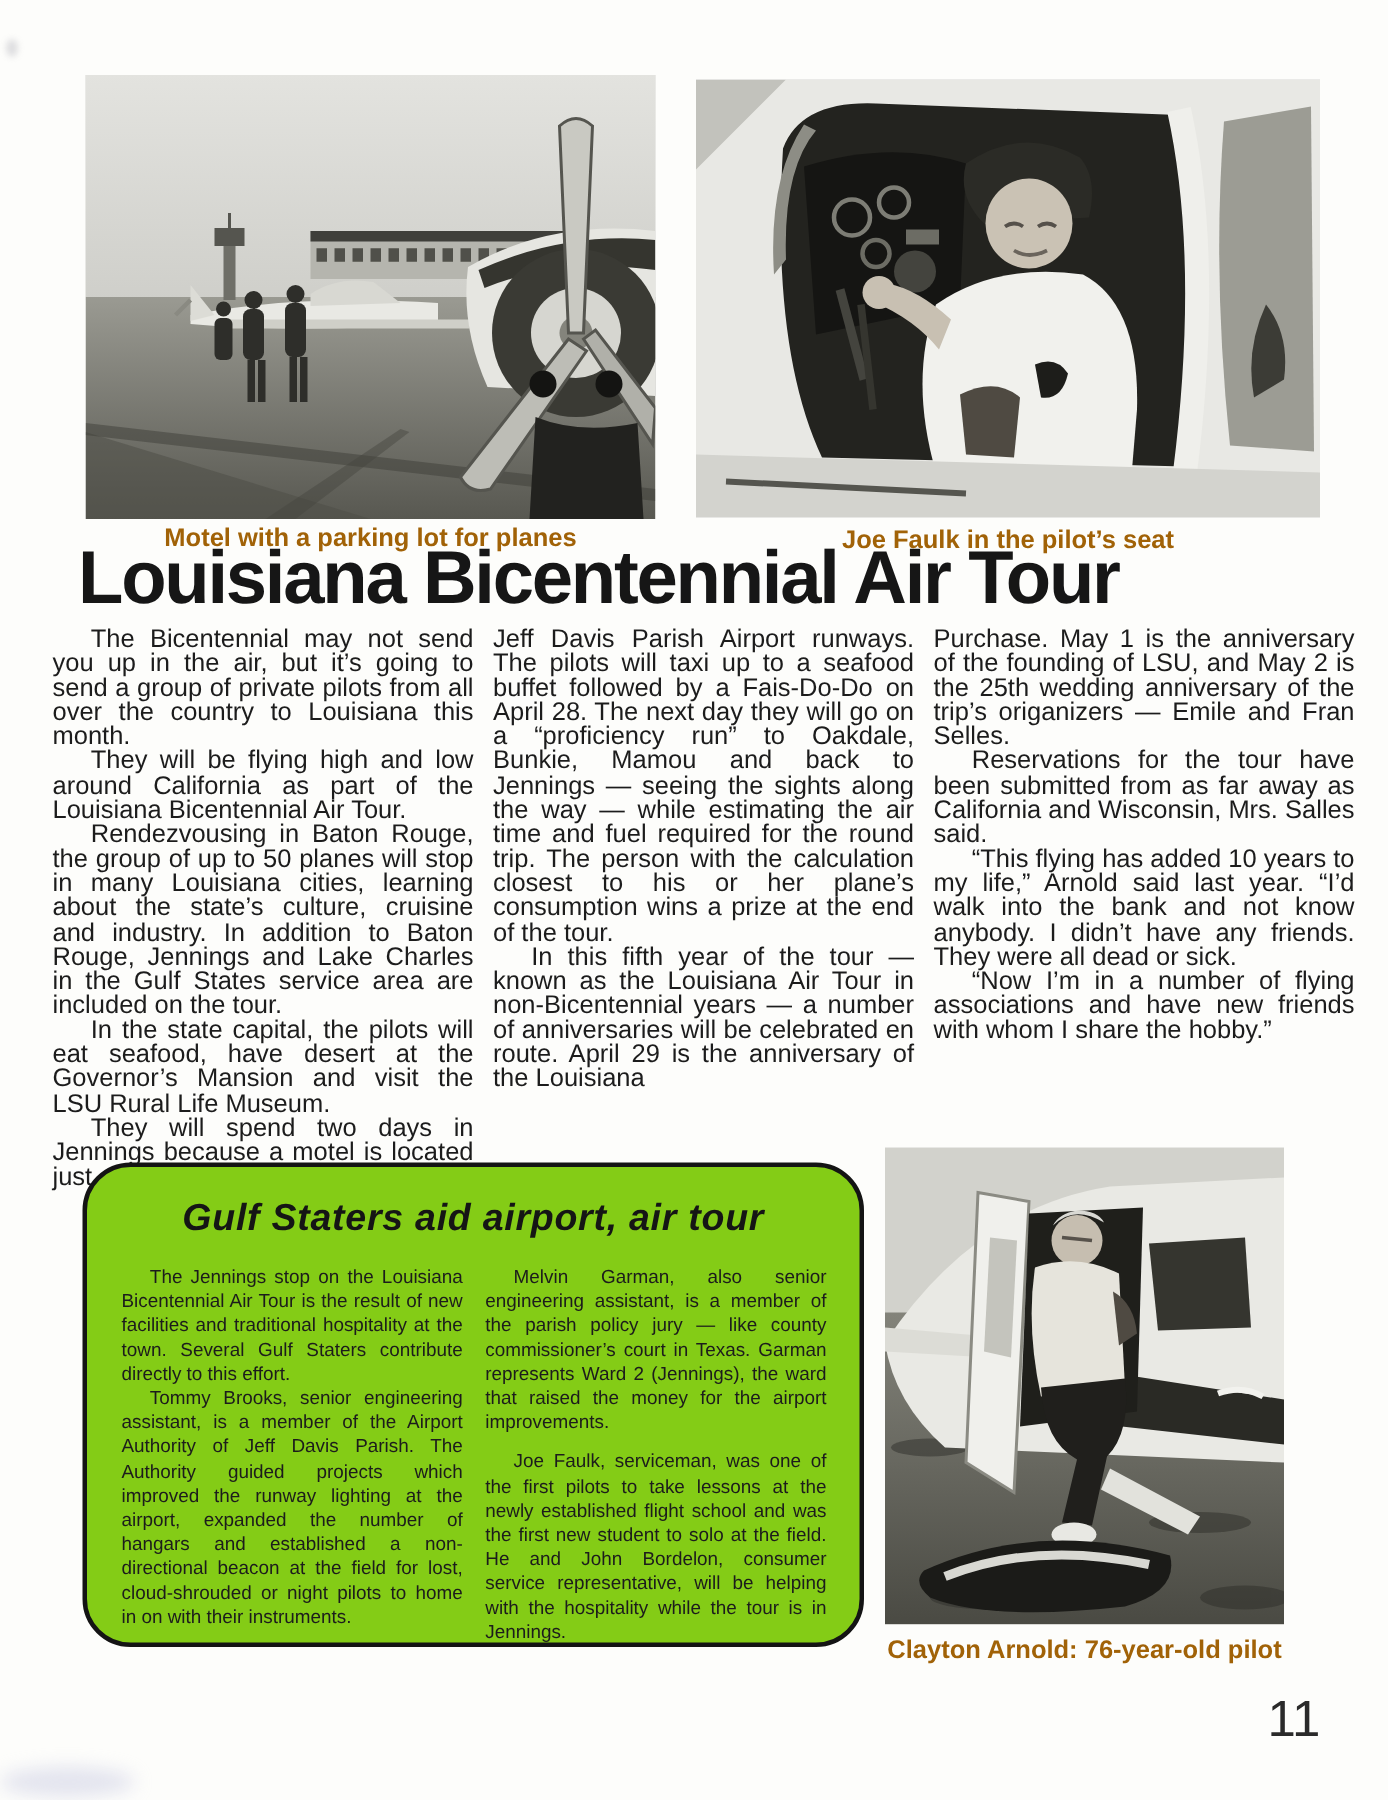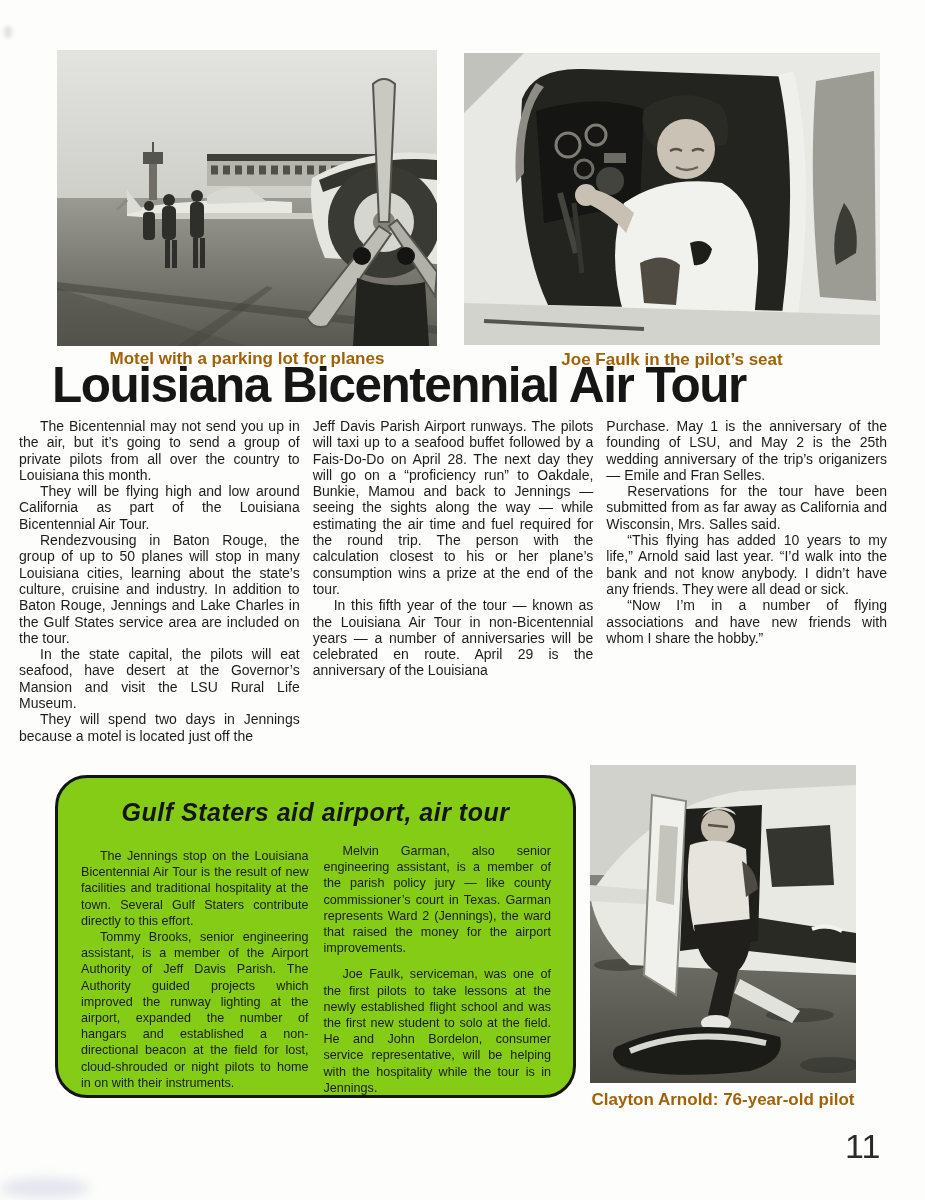--- a/index.html
+++ b/index.html
@@ -23,41 +23,41 @@
   }
 
   .headline {
     left:52px; top:356px; width:860px;
     font-size:50px; font-weight:bold; letter-spacing:-1.5px;
     color:#161616; white-space:nowrap;
     transform:scaleX(0.99); transform-origin:left;
   }
 
   .main-cols {
-    left:19px; top:418px; width:868px;
+    left:35px; top:418px; width:868px;
     display:flex; gap:13px;
-    font-size:14px; line-height:16.3px;
+    font-size:17px; line-height:16.3px;
   }
   .main-cols .col { flex:1; text-align:justify; }
   .main-cols p, .box-cols p { text-indent:1.5em; margin:0; }
   .main-cols p.cont { text-indent:0; }
 
   .box {
     left:55px; top:775px; width:521px; height:323px;
     border:3px solid #141414; border-radius:32px;
     background:#84cc16;
   }
   .box-title {
     margin-top:20px; text-align:center;
     font-size:25px; font-weight:bold; font-style:italic;
     letter-spacing:0.5px; color:#151515;
   }
   .box-cols {
     display:flex; gap:15px; padding:16px 22px 0 23px;
-    font-size:12.6px; line-height:16.2px;align-items:center;
+    font-size:12.6px; line-height:16.2px;
   }
   .box-cols .col { flex:1; text-align:justify; }
   .box-cols .col2 p:nth-child(2) { margin-top:10px; }
 
   .photo-motel   { left:57px;  top:50px;  width:380px; height:296px; }
   .cap-motel     { left:57px;  top:349px; width:380px; }
   .photo-joe     { left:464px; top:53px;  width:416px; height:292px; }
   .cap-joe       { left:464px; top:350px; width:416px; }
   .photo-clayton { left:590px; top:765px; width:266px; height:318px; }
   .cap-clayton   { left:575px; top:1090px; width:296px; }

